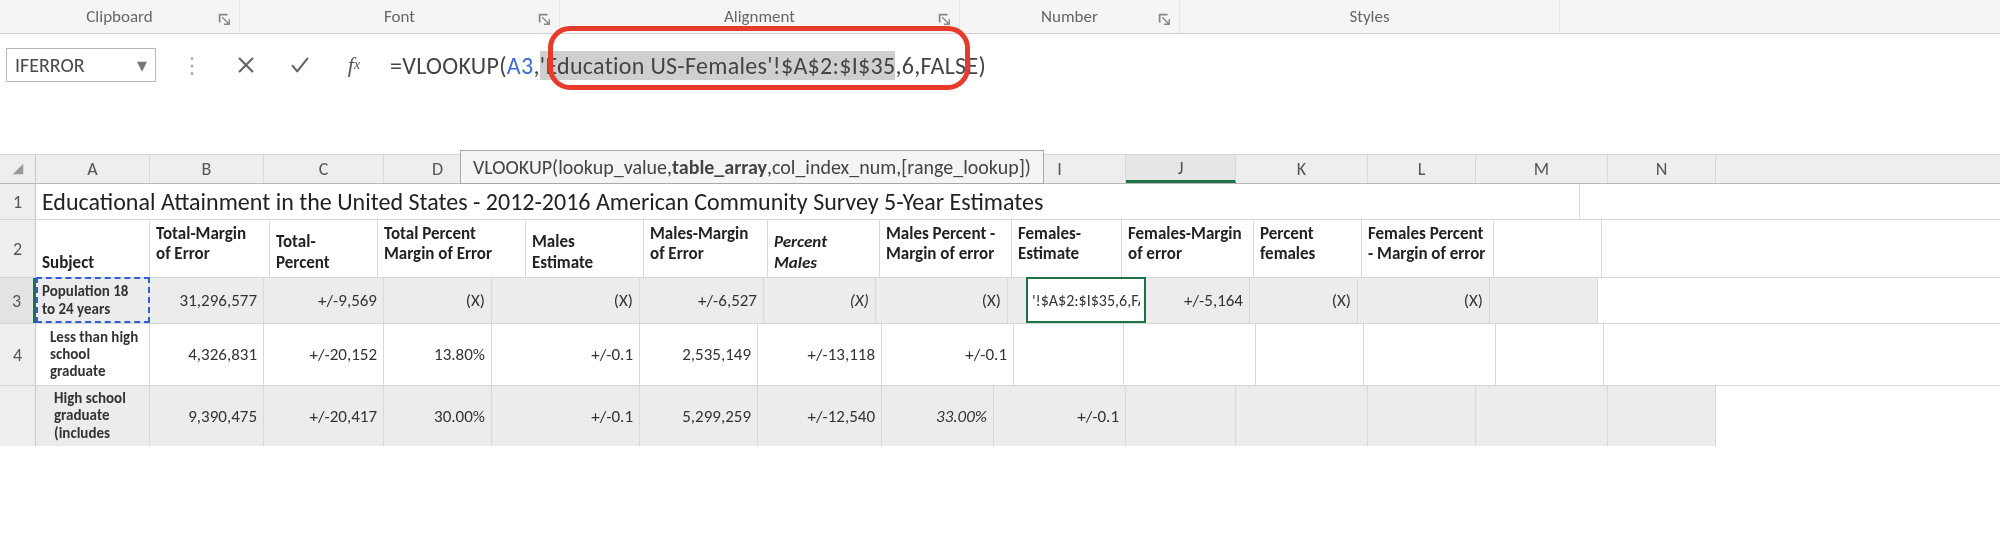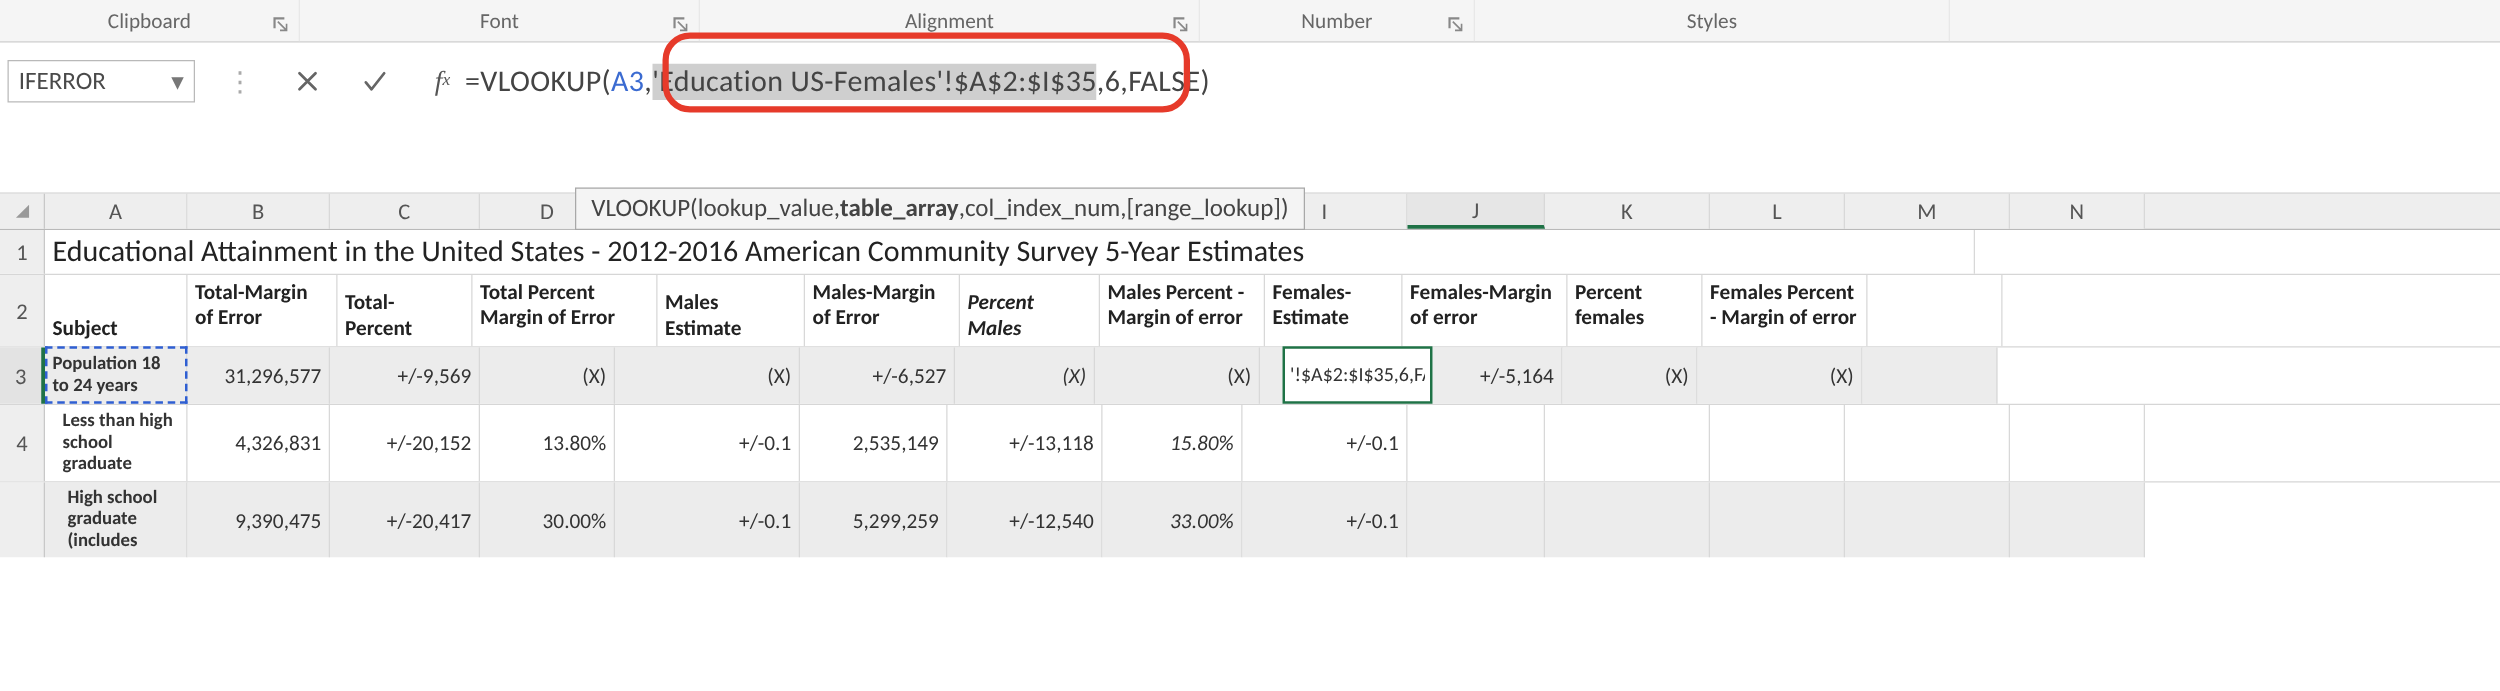--- a/index.html
+++ b/index.html
@@ -77,20 +77,21 @@
   .fx-label {
     font-style: italic;
     font-family: "Cambria Math", "Times New Roman", serif;
     font-size: 22px;
     color: #555;
   }
   .formula-text-wrap {
     position: relative;
     flex: 1;
     padding-top: 3px;
+    margin-left: 18px;
   }
   .formula-text {
     font-size: 24px;
     color: #444;
     white-space: nowrap;
     letter-spacing: 0.3px;
   }
   .formula-text .ref-a3 { color: #3b6bd1; }
   .formula-text .sel {
     background: #cfcfcf;
@@ -379,21 +380,20 @@
 
   <div class="grow" style="height:62px">
     <div class="rownum">4</div>
     <div class="cell cA" style="font-weight:700;font-size:15px;line-height:1.15;padding-left:14px;">Less than high school graduate</div>
     <div class="cell cB right">4,326,831</div>
     <div class="cell cC right">+/-20,152</div>
     <div class="cell cD right">13.80%</div>
     <div class="cell cE right">+/-0.1</div>
     <div class="cell cF right">2,535,149</div>
     <div class="cell cG right">+/-13,118</div>
-    <div class="cell cH right">15.80%</div>
     <div class="cell cI right">+/-0.1</div>
     <div class="cell cJ"></div>
     <div class="cell cK right"></div>
     <div class="cell cL right"></div>
     <div class="cell cM right"></div>
     <div class="cell cN"></div>
   </div>
 
   <div class="grow alt-row" style="height:60px;border-bottom:none">
     <div class="rownum"></div>

